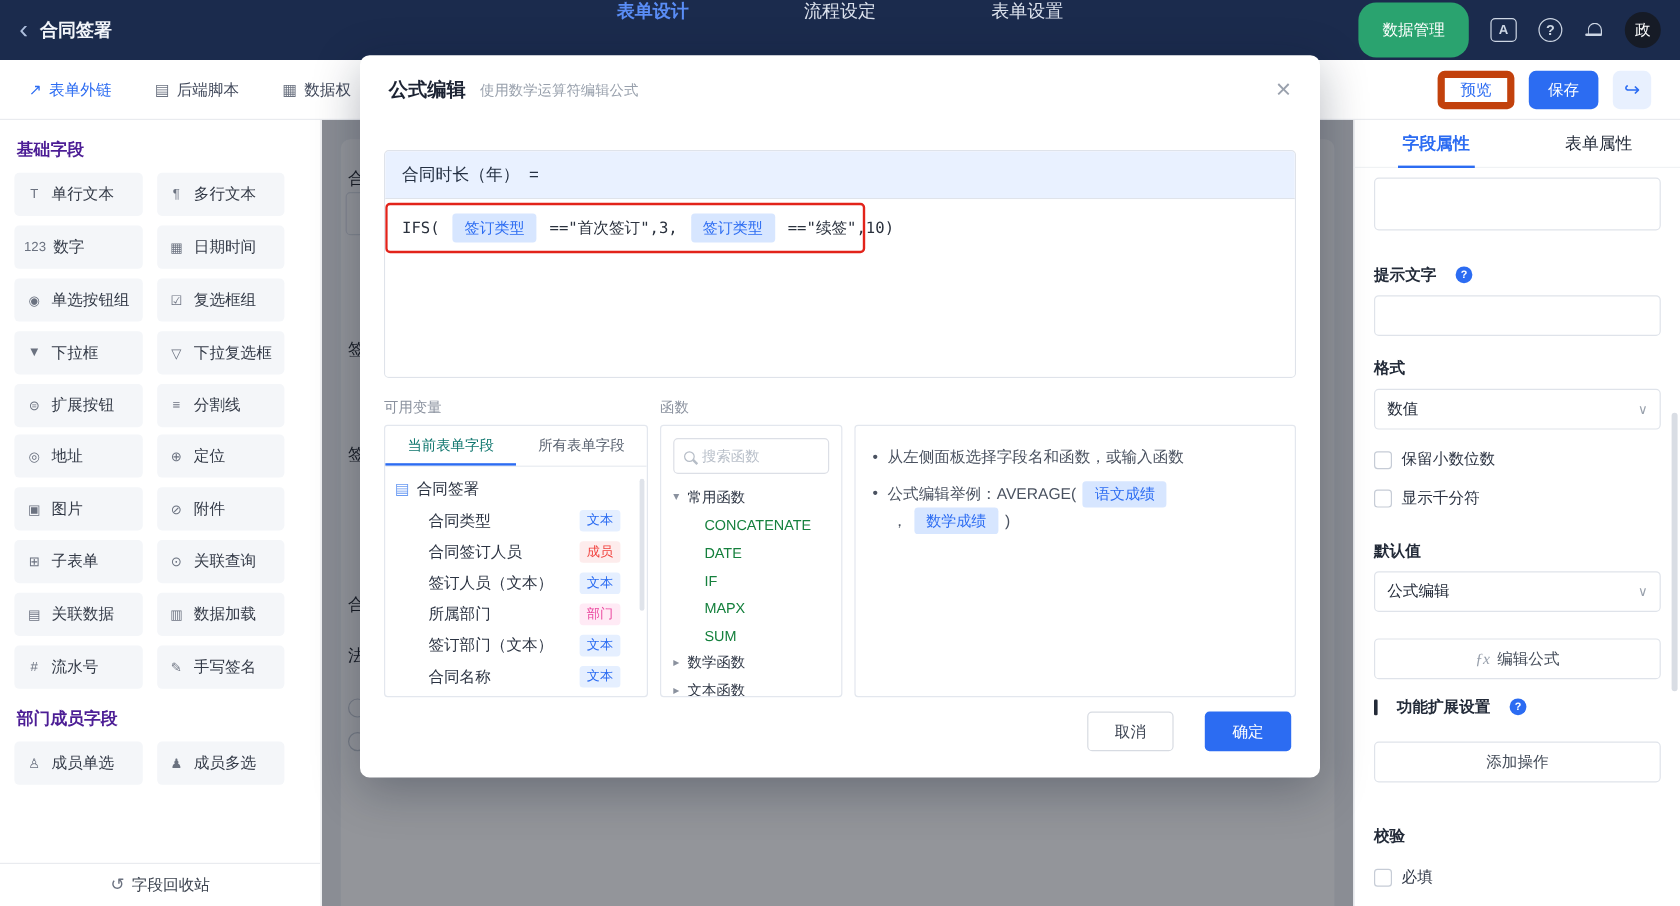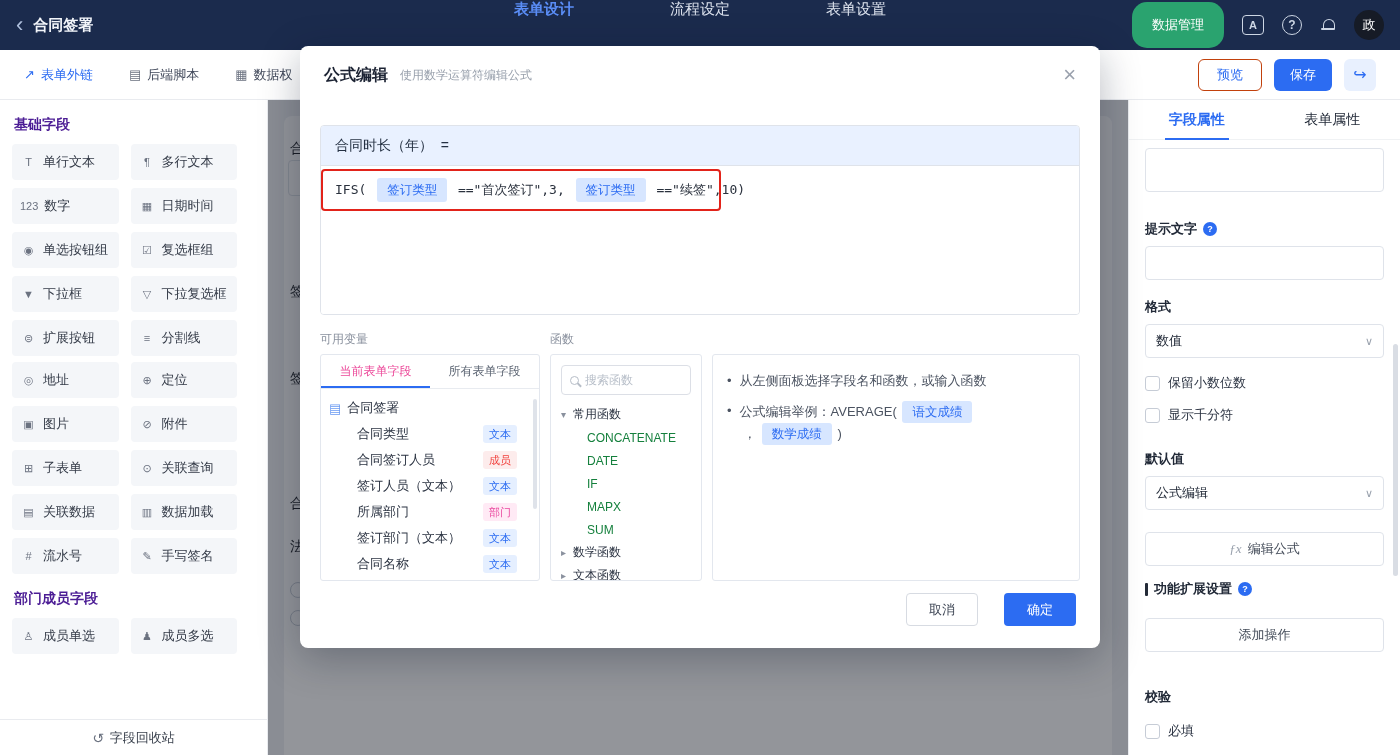--- a/index.html
+++ b/index.html
@@ -33,21 +33,21 @@
     display:flex; align-items:center; justify-content:center; cursor:pointer; }
 
   
   .toolbar { position:absolute; top:50px; left:0; right:0; height:50px; background:#fff;
     border-bottom:1px solid #e9ebef; display:flex; align-items:center; z-index:5; }
   .tb-left { display:flex; align-items:center; gap:36px; padding-left:24px; }
   .tb-item { display:flex; align-items:center; gap:6px; font-size:13px; color:#40485a; cursor:pointer; }
   .tb-item .tb-icon { font-size:13px; color:#6b7280; }
   .tb-item.active, .tb-item.active .tb-icon { color:#2c6cf2; }
   .tb-right { margin-left:auto; display:flex; align-items:center; gap:12px; padding-right:24px; }
-  .btn-preview { width:64px; height:32px; border:1px solid #c2410c; border-radius:6px; background:#fff;
+  .btn-preview { width:64px; height:32px; border:6px solid #c2410c; border-radius:6px; background:#fff;
     color:#2c6cf2; font-size:13px; cursor:pointer; }
   .btn-save { width:58px; height:32px; border:none; border-radius:6px; background:#2c6cf2;
     color:#fff; font-size:13px; cursor:pointer; }
   .share-btn { width:32px; height:32px; border-radius:6px; background:#e8f0fe; color:#2c6cf2;
     display:flex; align-items:center; justify-content:center; font-size:16px; cursor:pointer; }
 
   
   .left-sidebar { position:absolute; top:100px; left:0; width:268px; bottom:0; background:#fff;
     border-right:1px solid #e9ebef; z-index:6; overflow:hidden; }
   .section-title { margin:16px 0 10px 14px; font-size:14px; font-weight:700; color:#4c1d95; }
@@ -93,21 +93,21 @@
 
   .panel-labels { display:flex; margin:16px 20px 6px; }
   .panel-label { font-size:12px; color:#8a919e; }
   .panel-label.first { width:230px; }
 
   .panels { display:flex; margin:0 20px; gap:10px; height:227px; }
   .var-panel { position:relative; width:220px; border:1px solid #e3e7ee; border-radius:3px; overflow:hidden; }
   .var-tabs { height:34px; border-bottom:1px solid #e8ebf0; display:flex; }
   .var-tab { flex:1; display:flex; align-items:center; justify-content:center; font-size:12px;
     color:#5b6472; cursor:pointer; position:relative; }
-  .var-tab.active { color:#ec4899; }
+  .var-tab.active { color:#0f766e; }
   .var-tab.active::after { content:""; position:absolute; left:0; bottom:0; width:100%; height:2px; background:#2c6cf2; }
   .var-list { padding:6px 22px 6px 8px; }
   .var-root { display:flex; align-items:center; gap:6px; height:26px; font-size:13px; color:#2b3342; cursor:pointer; }
   .doc-icon { color:#6b9bf2; font-size:13px; }
   .var-item { display:flex; align-items:center; height:26px; padding-left:28px; font-size:13px;
     color:#2b3342; cursor:pointer; }
   .var-name { flex:1; overflow:hidden; white-space:nowrap; }
   .tag { font-size:11px; padding:0 6px; height:18px; line-height:18px; border-radius:3px; flex:none; }
   .tag.text { color:#2c6cf2; background:#e5efff; }
   .tag.member { color:#f1403c; background:#fdecec; }
@@ -145,21 +145,21 @@
   
   .right-sidebar { position:absolute; top:100px; left:1128px; right:0; bottom:0; background:#fff;
     border-left:1px solid #e9ebef; padding:0 16px; z-index:6; overflow:hidden; }
   .rs-tabs { display:flex; height:40px; border-bottom:1px solid #f0f2f4; margin:0 -16px; }
   .rs-tab { flex:1; display:flex; align-items:center; justify-content:center; position:relative;
     font-size:14px; color:#222a38; cursor:pointer; }
   .rs-tab.active { color:#2c6cf2; font-weight:600; }
   .rs-tab.active::after { content:""; position:absolute; bottom:-1px; left:50%; transform:translateX(-50%);
     width:64px; height:2px; background:#2c6cf2; }
   .rs-box-empty { margin-top:8px; height:44px; border:1px solid #dfe3ea; border-radius:4px; background:#fff; }
-  .rs-label { display:flex; align-items:center; gap:6px; font-size:13px; font-weight:600; color:#222a38; }
+  .rs-label { display:flex; align-items:center; gap:16px; font-size:13px; font-weight:600; color:#222a38; }
   .rs-label.mt28 { margin-top:28px; } .rs-label.mt18 { margin-top:18px; } .rs-label.mt26 { margin-top:26px; }
   .rs-label.mt14 { margin-top:14px; } .rs-label.mt36 { margin-top:36px; }
   .q-icon { width:14px; height:14px; border-radius:50%; background:#2c6cf2; color:#fff; font-size:9px;
     display:inline-flex; align-items:center; justify-content:center; cursor:pointer; }
   .rs-input { margin-top:8px; width:100%; height:34px; border:1px solid #dfe3ea; border-radius:4px;
     outline:none; padding:0 10px; font-size:13px; }
   .rs-select { margin-top:8px; height:34px; border:1px solid #dfe3ea; border-radius:4px; display:flex;
     align-items:center; padding:0 10px; font-size:13px; color:#222a38; cursor:pointer; }
   .rs-select .chev { margin-left:auto; color:#98a0ac; font-size:11px; }
   .cb-group { margin-top:16px; display:flex; flex-direction:column; gap:14px; }

